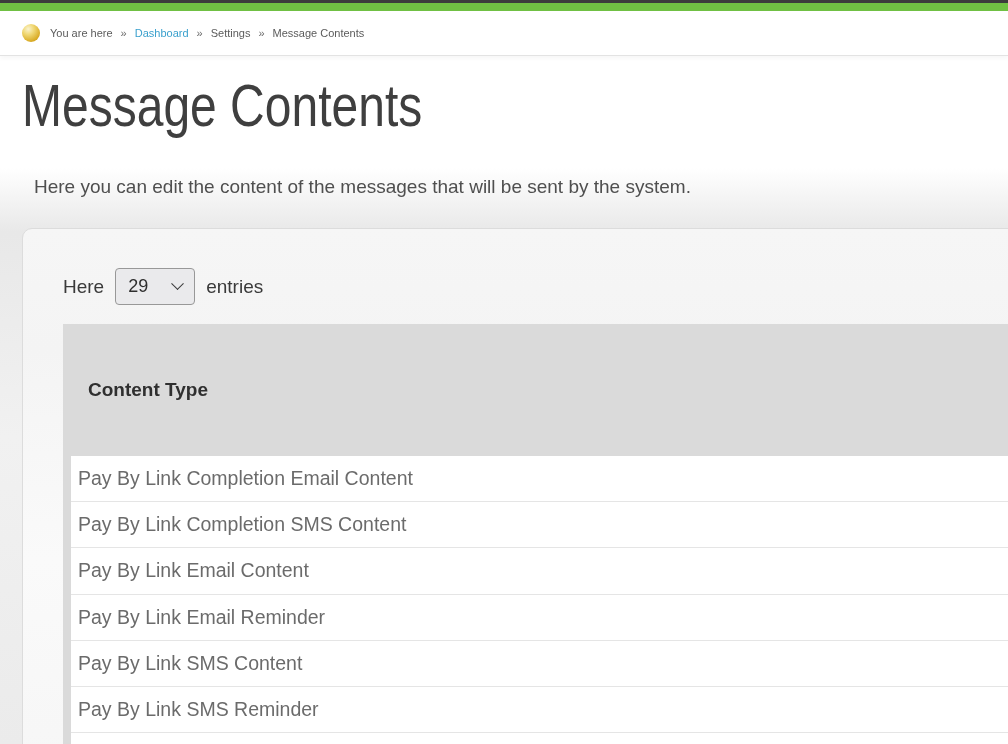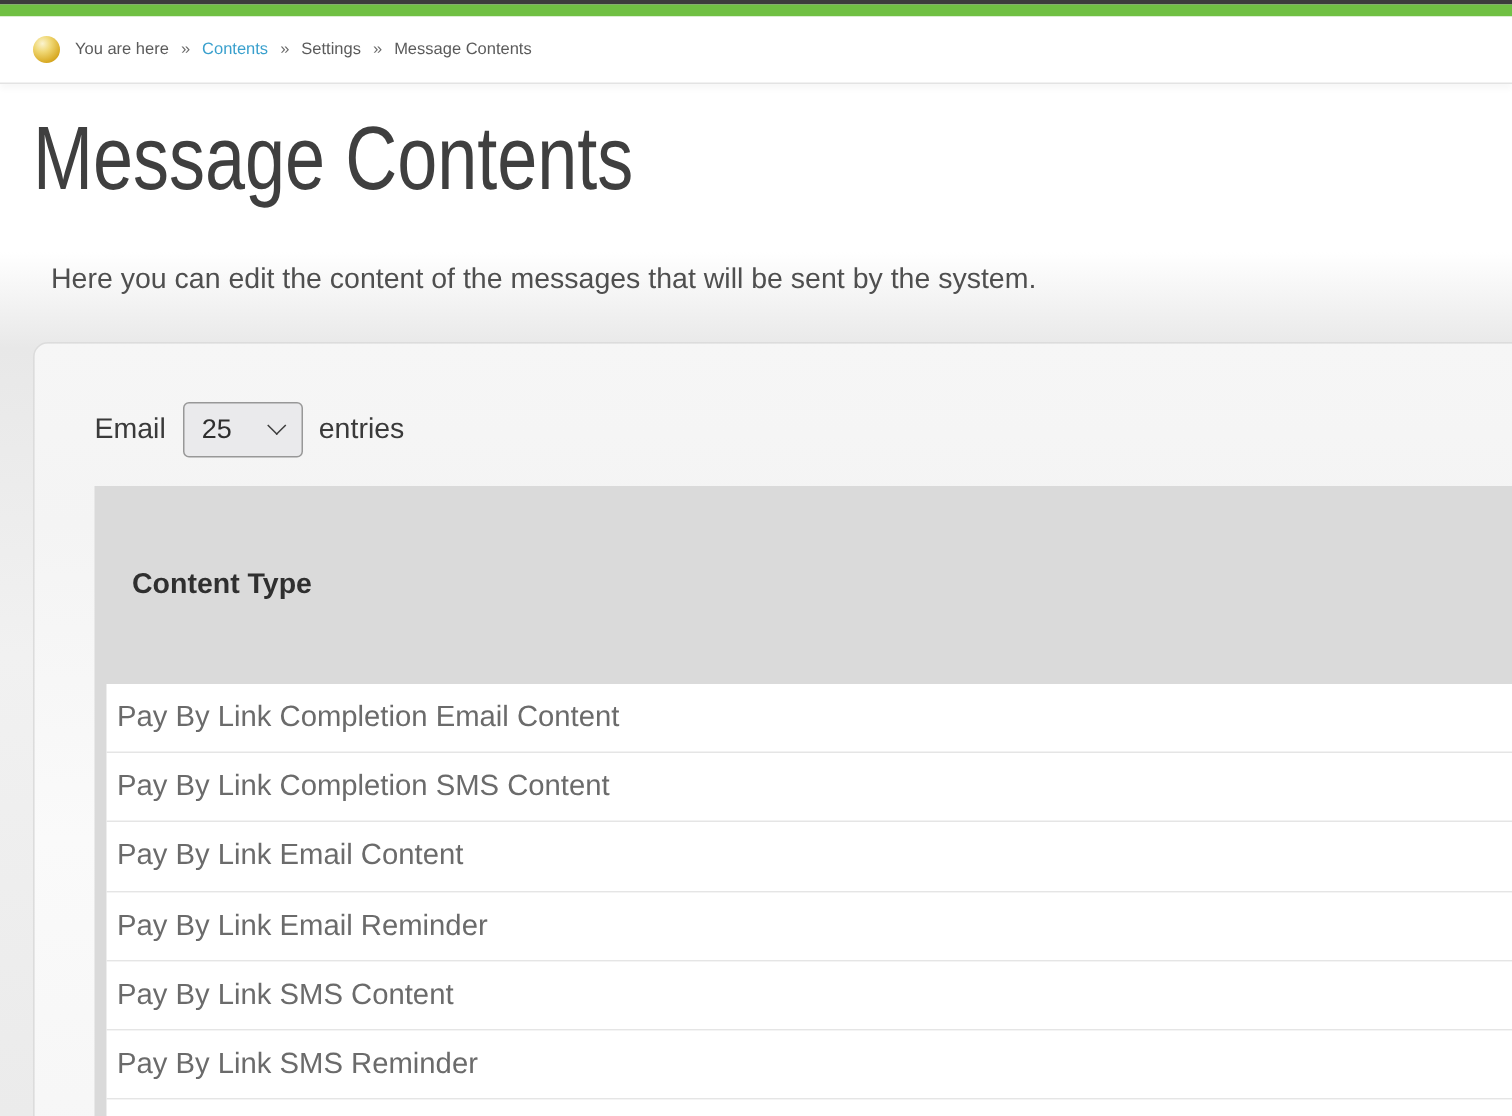--- a/index.html
+++ b/index.html
@@ -164,38 +164,38 @@
 </head>
 <body>
 
 <div class="topbar-dark"></div>
 <div class="topbar-green"></div>
 
 <div class="breadcrumb-bar">
   <span class="crumb-icon"></span>
   <span>You are here</span>
   <span class="crumb-sep">»</span>
-  <a class="crumb-link">Contents</a>
+  <a class="crumb-link">Dashboard</a>
   <span class="crumb-sep">»</span>
   <span>Settings</span>
   <span class="crumb-sep">»</span>
   <span>Message Contents</span>
 </div>
 
 <div class="content">
   <h1 class="page-title">
     <span class="condense">Message Contents</span>
   </h1>
   <p class="page-desc">Here you can edit the content of the messages that will be sent by the system.</p>
 
   <div class="panel">
     <div class="length-control">
-      <span>Email</span>
+      <span>Here</span>
       <div class="length-select" tabindex="0" role="listbox">
-        <span>25</span>
+        <span>29</span>
         <span class="chevron-down"></span>
       </div>
       <span>entries</span>
     </div>
 
     <div class="table-wrap">
       <div class="table-header">Content Type</div>
       <div class="table-row">Pay By Link Completion Email Content</div>
       <div class="table-row">Pay By Link Completion SMS Content</div>
       <div class="table-row">Pay By Link Email Content</div>

